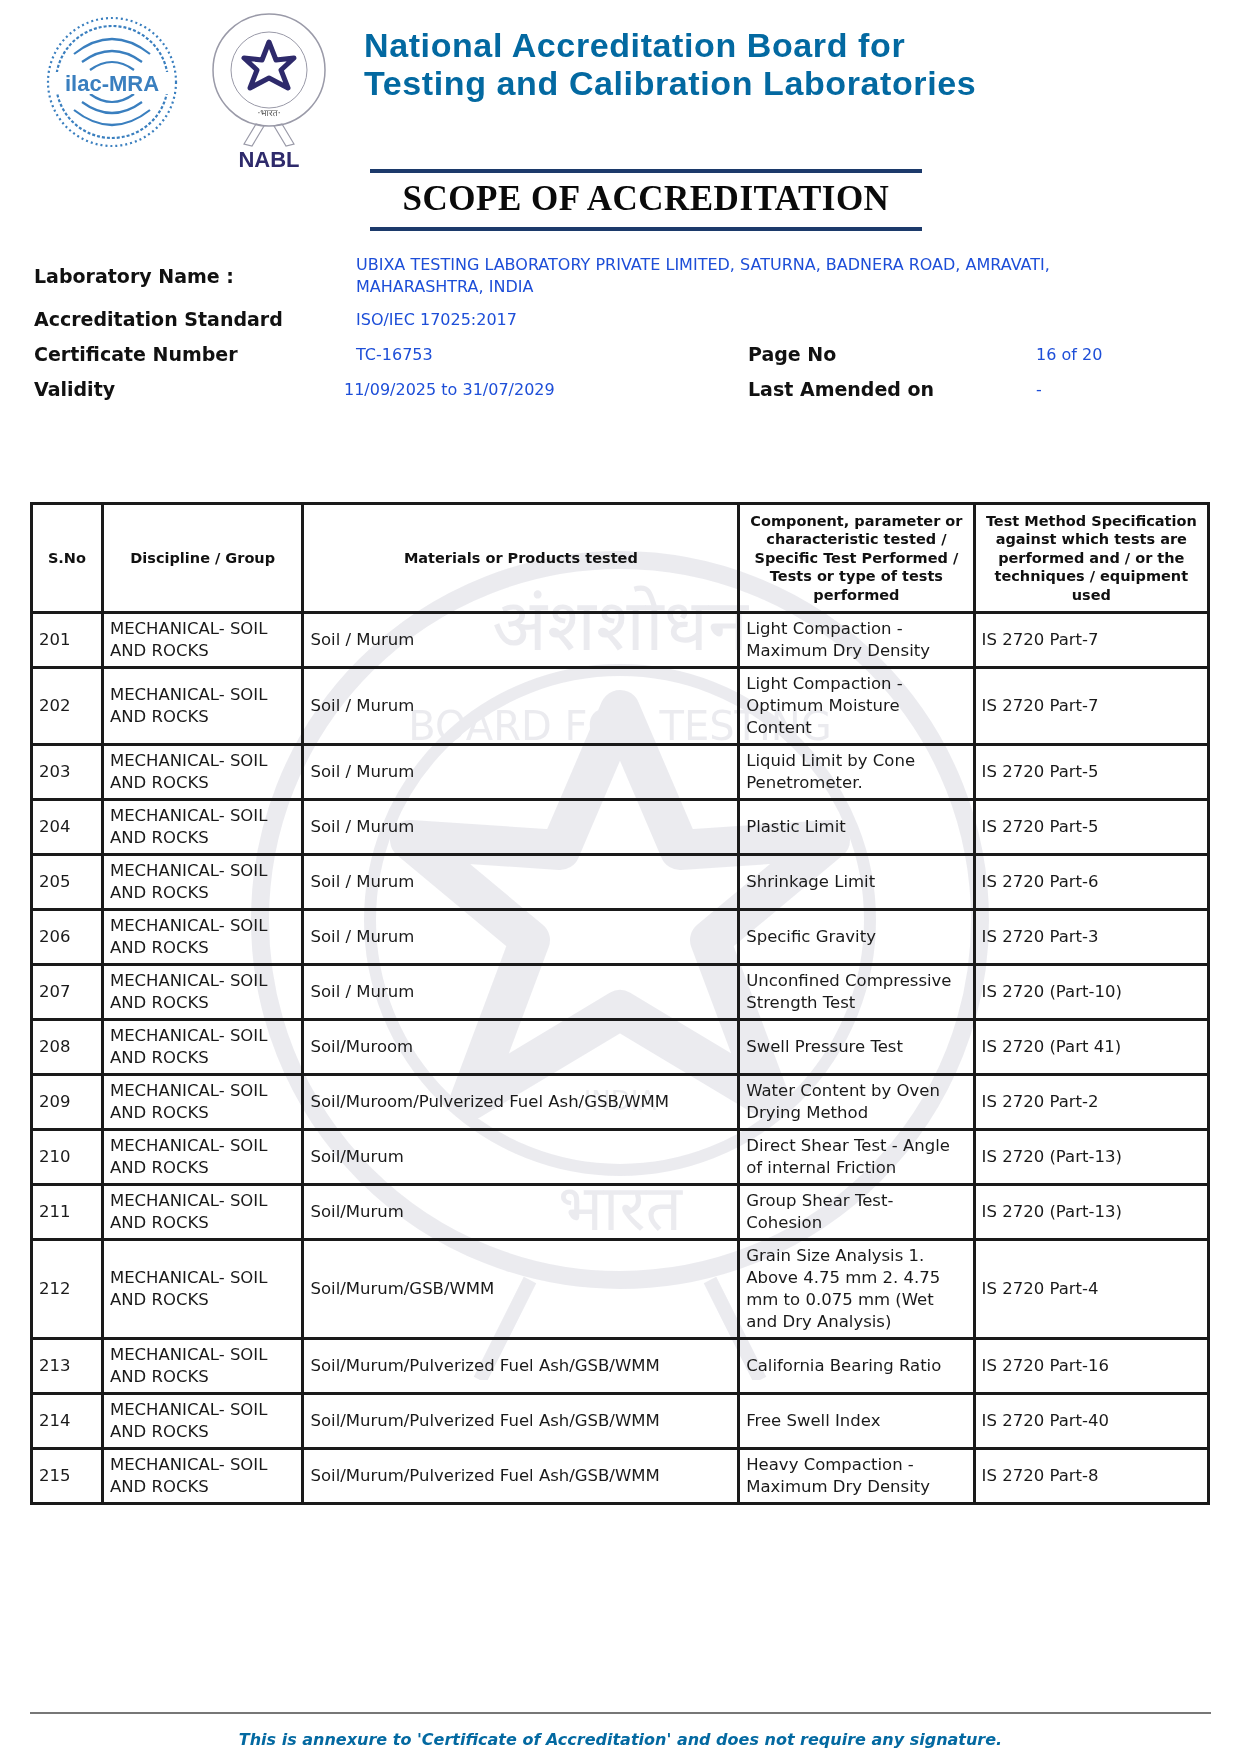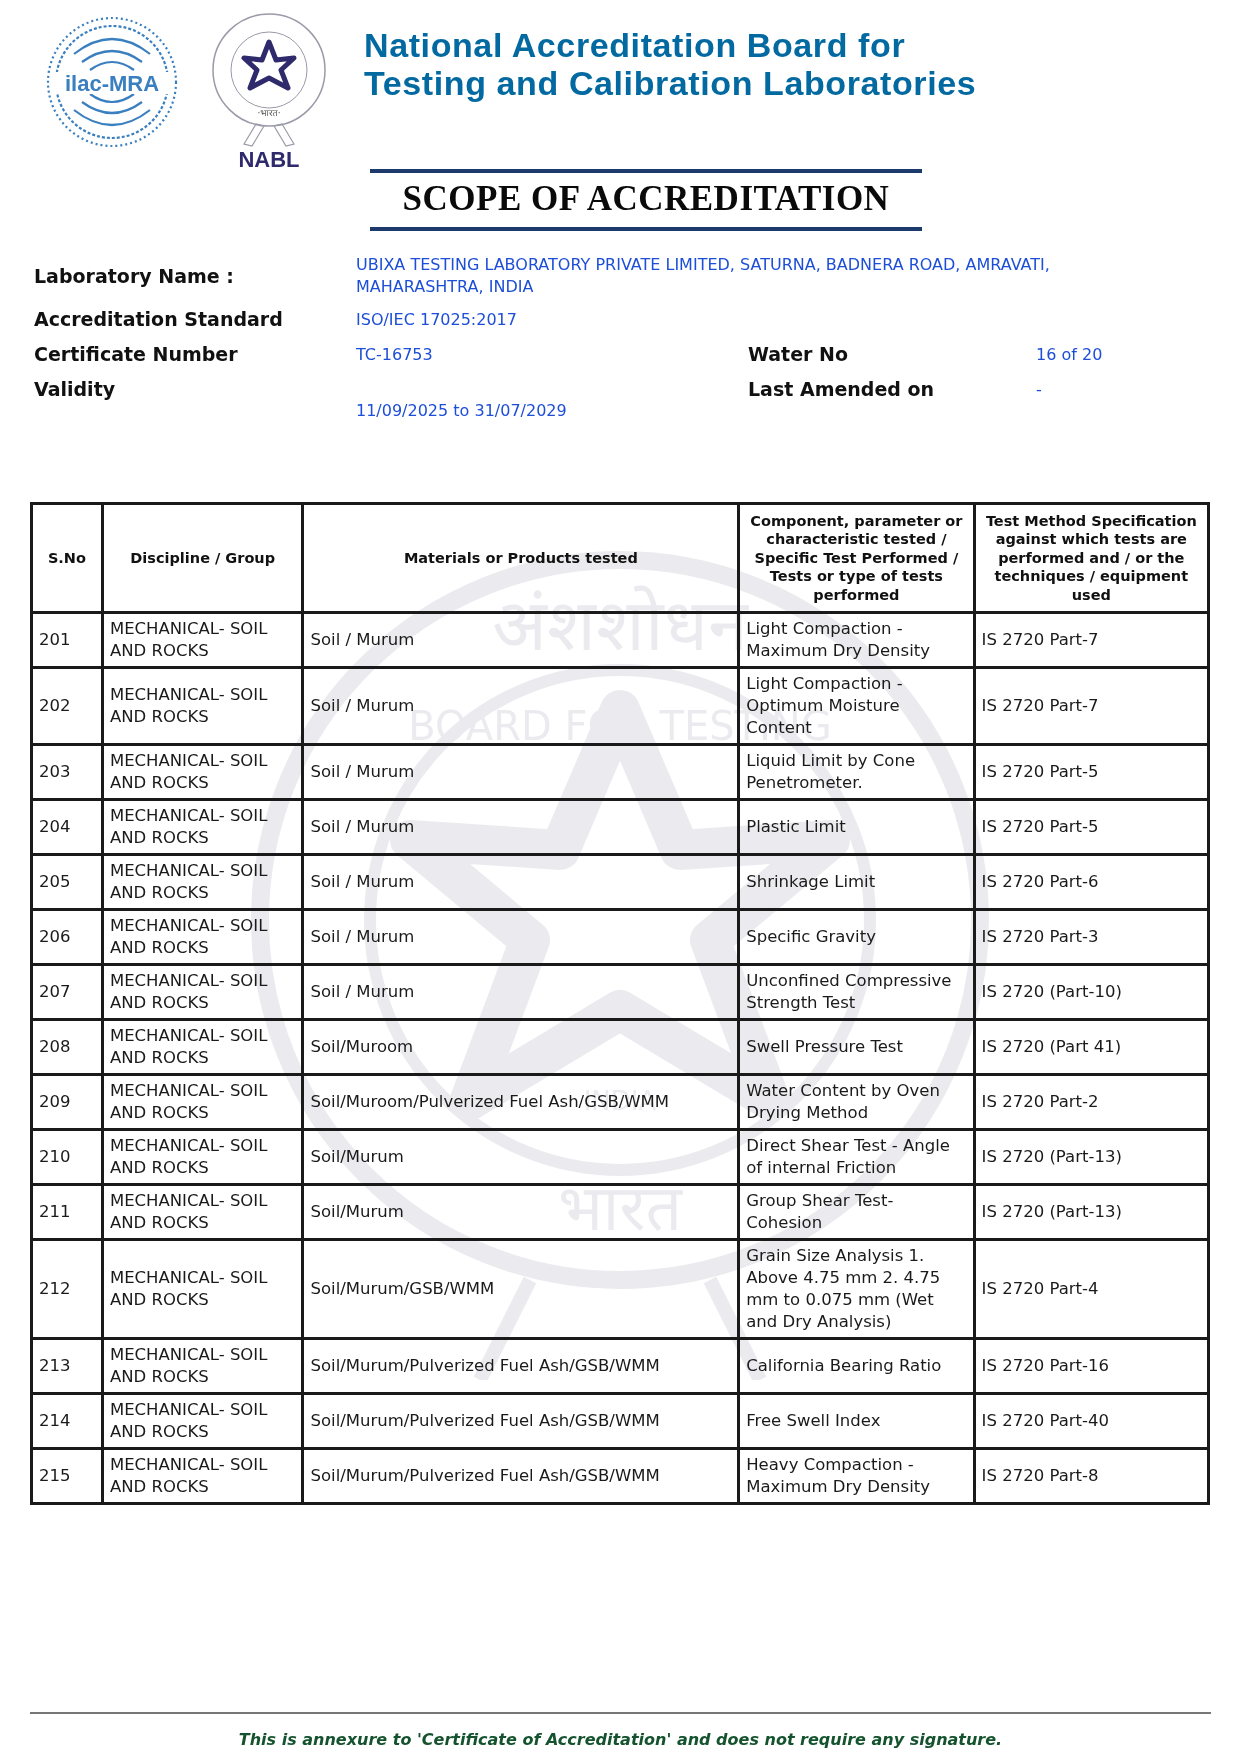--- a/index.html
+++ b/index.html
@@ -21,21 +21,21 @@
   .info-label { font-weight: bold; font-size: 19px; }
   .info-value { font-size: 16px; color: #1d4ed8; }
 
   table.scope { position: absolute; left: 30px; top: 502px; width: 1180px; border-collapse: collapse; z-index: 1; background: transparent; }
   table.scope th, table.scope td { border: 3px solid #1a1a1a; vertical-align: middle; }
   table.scope th { font-weight: bold; font-size: 14.5px; line-height: 18.5px; text-align: center; padding: 6px 6px; height: 94px; }
   table.scope td { font-size: 16.5px; line-height: 22px; padding: 4px 6px; color: #1a1a1a; }
   col.c1 { width: 71px; } col.c2 { width: 201px; } col.c3 { width: 437px; } col.c4 { width: 236px; } col.c5 { width: 235px; }
 
   .footer-rule { position: absolute; left: 30px; top: 1712px; width: 1181px; height: 2px; background: #777; }
-  .footer-note { position: absolute; left: 0; top: 1730px; width: 1241px; text-align: center; font-weight: bold; font-style: italic; font-size: 16px; color: #14532d; }
+  .footer-note { position: absolute; left: 0; top: 1730px; width: 1241px; text-align: center; font-weight: bold; font-style: italic; font-size: 16px; color: #0369a1; }
 </style>
 </head>
 <body>
 
 <svg class="watermark" viewBox="0 0 780 840">
   <circle cx="390" cy="380" r="360" fill="none" stroke="#6a6a8a" stroke-width="18"></circle>
   <circle cx="390" cy="380" r="250" fill="none" stroke="#6a6a8a" stroke-width="12"></circle>
   <polygon points="390,170 450,310 600,300 480,400 540,560 390,470 240,560 300,400 180,300 330,310" fill="none" stroke="#6a6a8a" stroke-width="40" stroke-linejoin="round"></polygon>
   <text x="390" y="110" text-anchor="middle" font-size="72" fill="#6a6a8a" font-family="DejaVu Sans, sans-serif">अंशशोधन</text>
   <text x="390" y="200" text-anchor="middle" font-size="40" fill="#6a6a8a" font-family="DejaVu Sans, sans-serif">BOARD FOR TESTING</text>
@@ -83,25 +83,25 @@
 <div class="info info-value" style="left:356px; top:254px;">
   <div>UBIXA TESTING LABORATORY PRIVATE LIMITED, SATURNA, BADNERA ROAD, AMRAVATI,</div>
   <div>MAHARASHTRA, INDIA</div>
 </div>
 
 <div class="info info-label" style="left:34px; top:308px;">Accreditation Standard</div>
 <div class="info info-value" style="left:356px; top:309px;">ISO/IEC 17025:2017</div>
 
 <div class="info info-label" style="left:34px; top:343px;">Certificate Number</div>
 <div class="info info-value" style="left:356px; top:344px;">TC-16753</div>
-<div class="info info-label" style="left:748px; top:343px;">Water No</div>
+<div class="info info-label" style="left:748px; top:343px;">Page No</div>
 <div class="info info-value" style="left:1036px; top:344px;">16 of 20</div>
 
 <div class="info info-label" style="left:34px; top:378px;">Validity</div>
-<div class="info info-value" style="left:356px; top:379px;margin-top:21px;">11/09/2025 to 31/07/2029</div>
+<div class="info info-value" style="left:344px; top:379px;">11/09/2025 to 31/07/2029</div>
 <div class="info info-label" style="left:748px; top:378px;">Last Amended on</div>
 <div class="info info-value" style="left:1036px; top:379px;">-</div>
 
 <table class="scope">
   <colgroup>
       <col class="c1">
       <col class="c2">
       <col class="c3">
       <col class="c4">
       <col class="c5">

